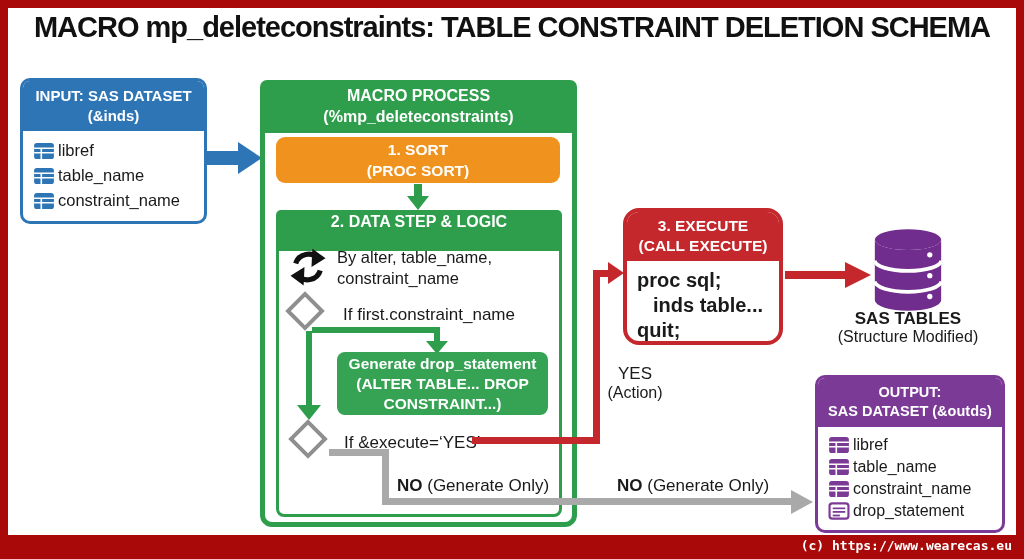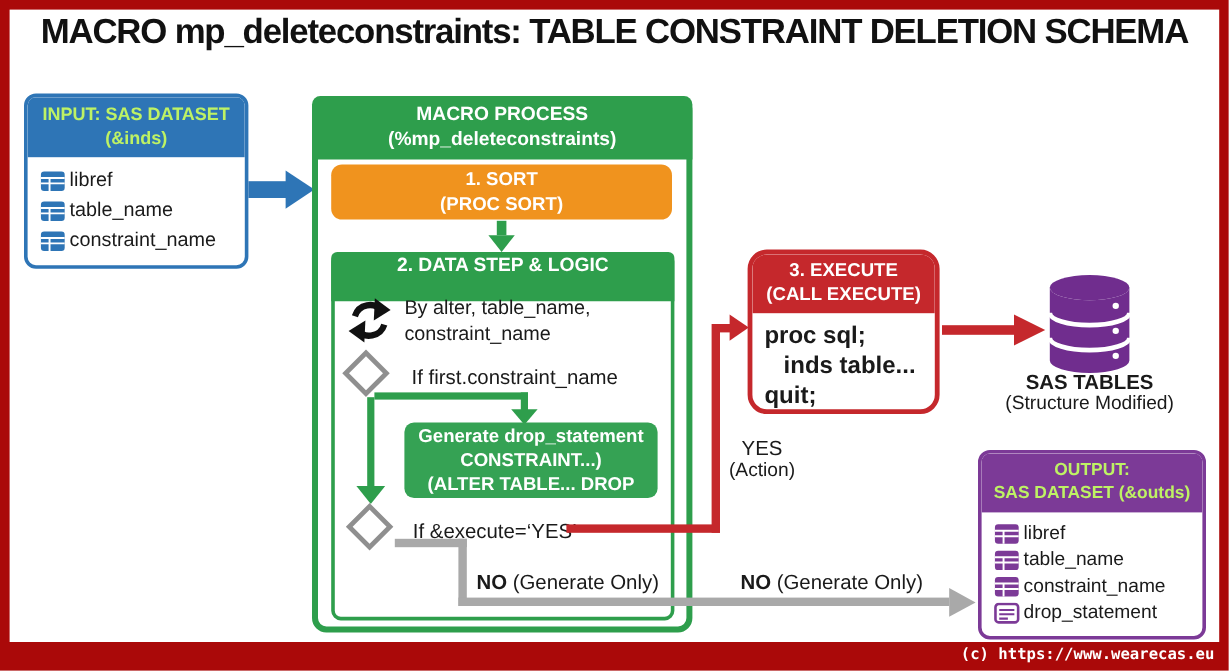--- a/index.html
+++ b/index.html
@@ -7,21 +7,21 @@
   body { font-family:"Liberation Sans","DejaVu Sans",sans-serif; color:#1a1a1a; }
   #page { position:relative; width:1024px; height:559px; background:#AA0909; overflow:hidden; }
   #canvas { position:absolute; left:8px; top:8px; width:1008px; height:527px; background:#ffffff; }
   .abs { position:absolute; }
 
   
   .title { left:8px; top:11px; width:1008px; text-align:center; font-size:29px; font-weight:800; letter-spacing:-1px; color:#111; white-space:nowrap; }
 
   
   .entity { border-radius:10px; overflow:hidden; background:#fff; }
-  .entity .head { color:#bef264; text-align:center; font-weight:700; padding:5px 2px 6px; line-height:1.3; }
+  .entity .head { color:#ffffff; text-align:center; font-weight:700; padding:5px 2px 6px; line-height:1.3; }
   .entity .body { padding:7px 8px 8px 10px; }
   .row { display:flex; align-items:center; gap:3px; padding:3px 0; }
   .row .lbl { font-size:16.5px; }
   .icon-svg { display:block; }
 
   .input-box { left:20px; top:78px; width:187px; border:3px solid #2E75B6; }
   .input-box .head { background:#2E75B6; font-size:15px; }
   .output-box { left:815px; top:375px; width:190px; border:3px solid #7C3A97; }
   .output-box .head { background:#7C3A97; font-size:14.5px; }
   .output-box .row { padding:2px 0; }
@@ -150,22 +150,22 @@
 
   <div class="seg green" style="left:312px; top:327px; width:128px; height:6px;"></div>
   <div class="seg green" style="left:434px; top:327px; width:6px; height:16px;"></div>
   <div class="tri" style="left:426px; top:341px; border-left:11px solid transparent; border-right:11px solid transparent; border-top:13px solid #2E9E4C;"></div>
 
   <div class="seg green" style="left:306px; top:331px; width:6px; height:75px;"></div>
   <div class="tri" style="left:297px; top:405px; border-left:12px solid transparent; border-right:12px solid transparent; border-top:15px solid #2E9E4C;"></div>
 
   <div class="abs generate-box">
     <div>Generate drop_statement</div>
+    <div>(ALTER TABLE... DROP</div>
     <div>CONSTRAINT...)</div>
-    <div>(ALTER TABLE... DROP</div>
   </div>
 
   <div class="abs diamond d2"></div>
   <div class="abs dec-label" style="left:344px; top:433px;">If &amp;execute=‘YES’</div>
 
   <div class="seg red" style="left:472px; top:437px; width:128px; height:7px;"></div>
   <div class="seg red" style="left:593px; top:270px; width:7px; height:174px;"></div>
   <div class="seg red" style="left:598px; top:270px; width:12px; height:7px;"></div>
   <div class="tri" style="left:608px; top:262px; border-top:11px solid transparent; border-bottom:11px solid transparent; border-left:16px solid #C5282C;"></div>
 

